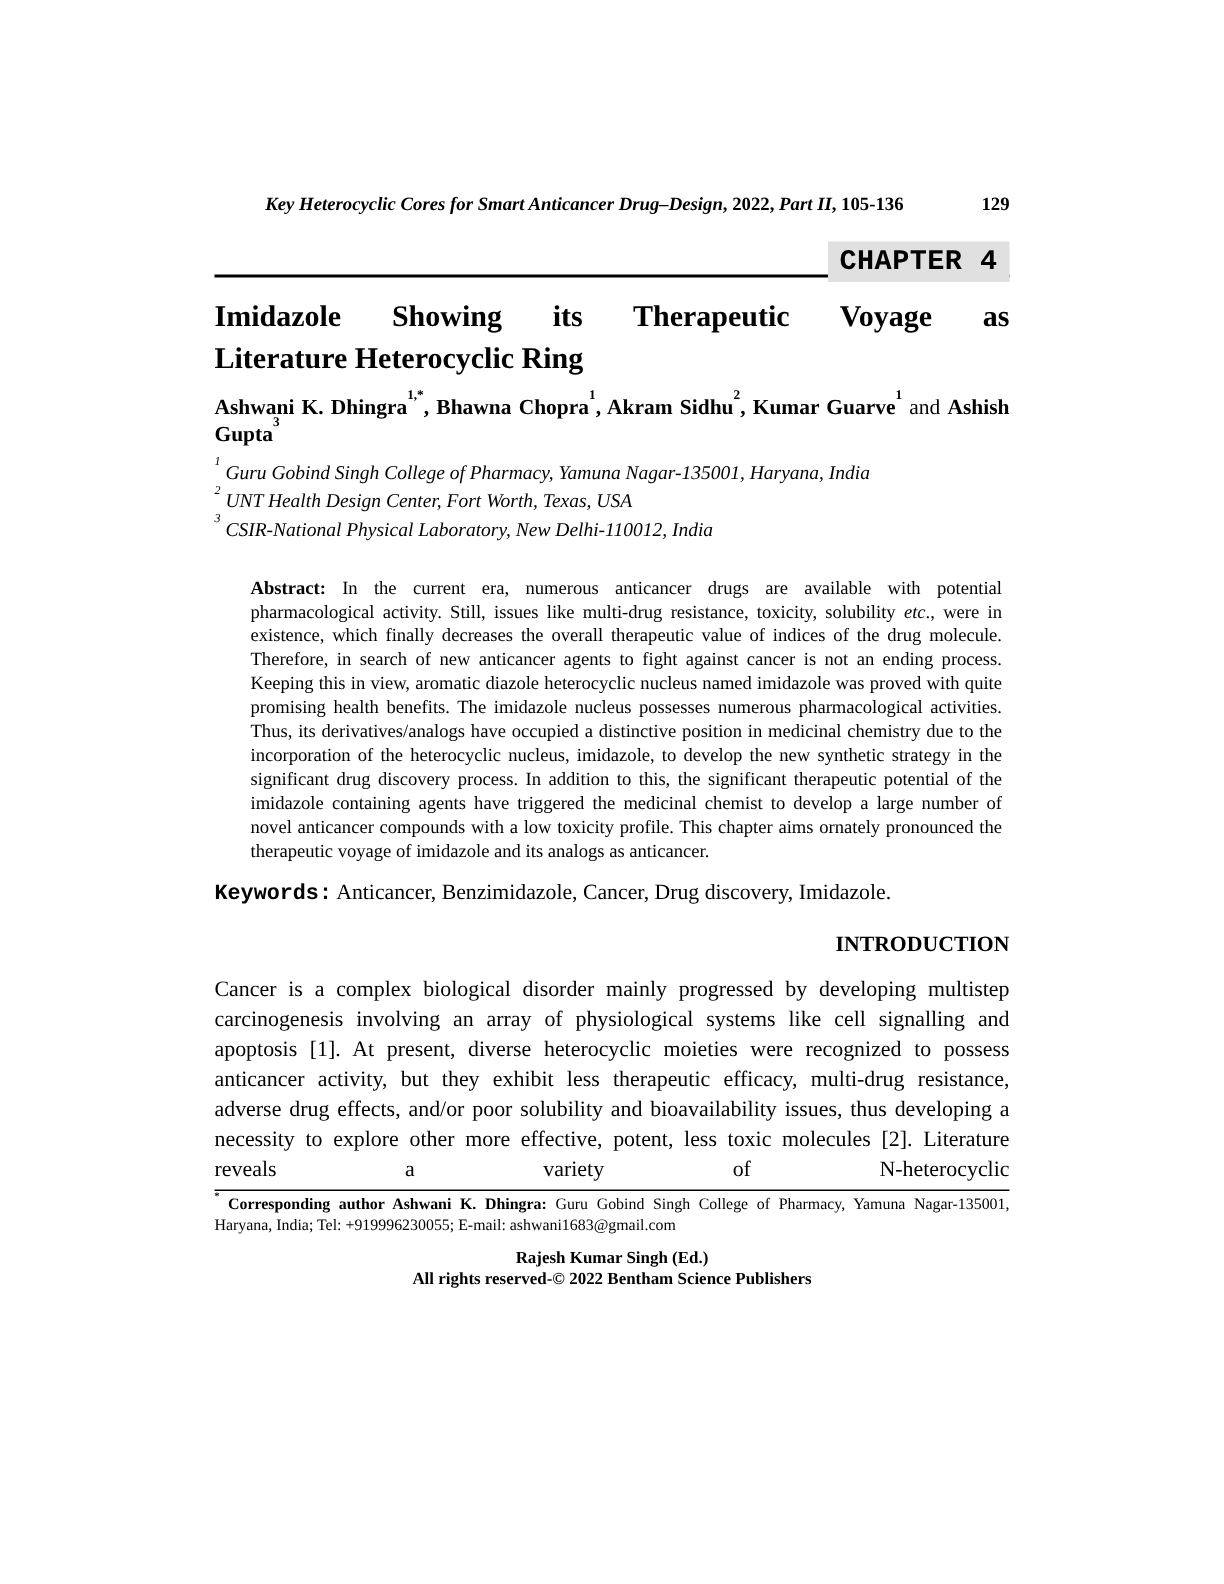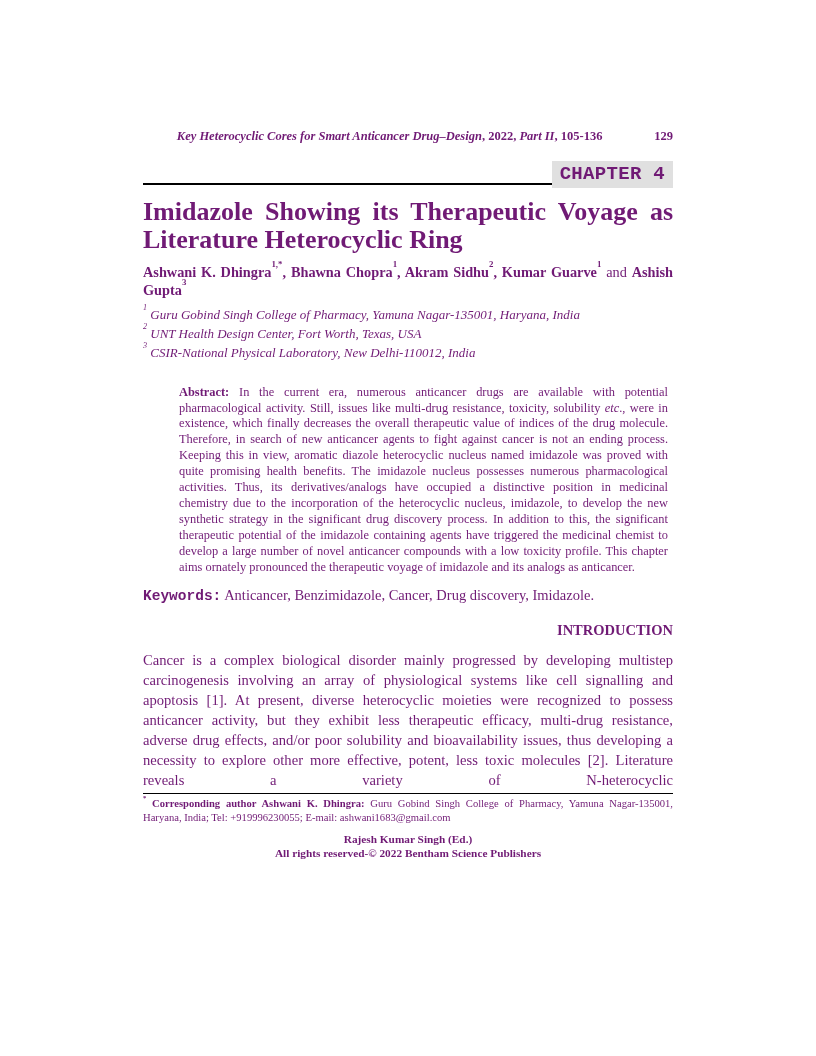--- a/index.html
+++ b/index.html
@@ -3,21 +3,21 @@
 <meta charset="utf-8">
 <style>
   * { margin: 0; padding: 0; box-sizing: border-box; }
   html, body { background: #ffffff; }
   .page {
     position: relative;
     width: 816px;
     height: 1056px;
     margin: 0 auto;
     background: #ffffff;
-    color: #701a75;
+    color: #000000;
     font-family: "Liberation Serif", "DejaVu Serif", serif;
     padding: 129px 143px 0 143px;
     overflow: hidden;
   }
   
   .running-header {
     display: flex;
     align-items: baseline;
     font-size: 12.5px;
     font-weight: bold;
@@ -36,31 +36,31 @@
     display: inline-block;
     font-size: 19px;
     font-weight: bold;
     line-height: 22px;
     padding: 2px 8px 3px 8px;
     transform: translateY(4px);
     letter-spacing: 0.3px;
     font-family: Liberation Mono, monospace;
   }
   
-  .title { margin-top: 13px; font-size: 26px; font-weight: bold; line-height: 27.5px; }
+  .title { margin-top: 13px; font-size: 20px; font-weight: bold; line-height: 27.5px; }
   .title-l1 { text-align: justify; text-align-last: justify; }
   .title-l2 { text-align: left; }
   
   .authors { margin-top: 10px; font-size: 14.3px; line-height: 18px; text-align: justify; }
   
   .affiliations { margin-top: 6px; font-size: 13px; font-style: italic; }
   .aff-line { line-height: 19.2px; }
   
   .abstract {
-    margin: 22px 5px 0 36px;
+    margin: 22px 5px 0 24px;
     font-size: 12.4px;
     line-height: 15.9px;
     text-align: justify;
   }
   
   .keywords { margin-top: 11px; font-size: 14.5px; line-height: 18px; }
   
   .section-heading { margin-top: 16px; font-size: 14.5px; font-weight: bold; line-height: 18px; text-align: right; }
   
   .body-par {

